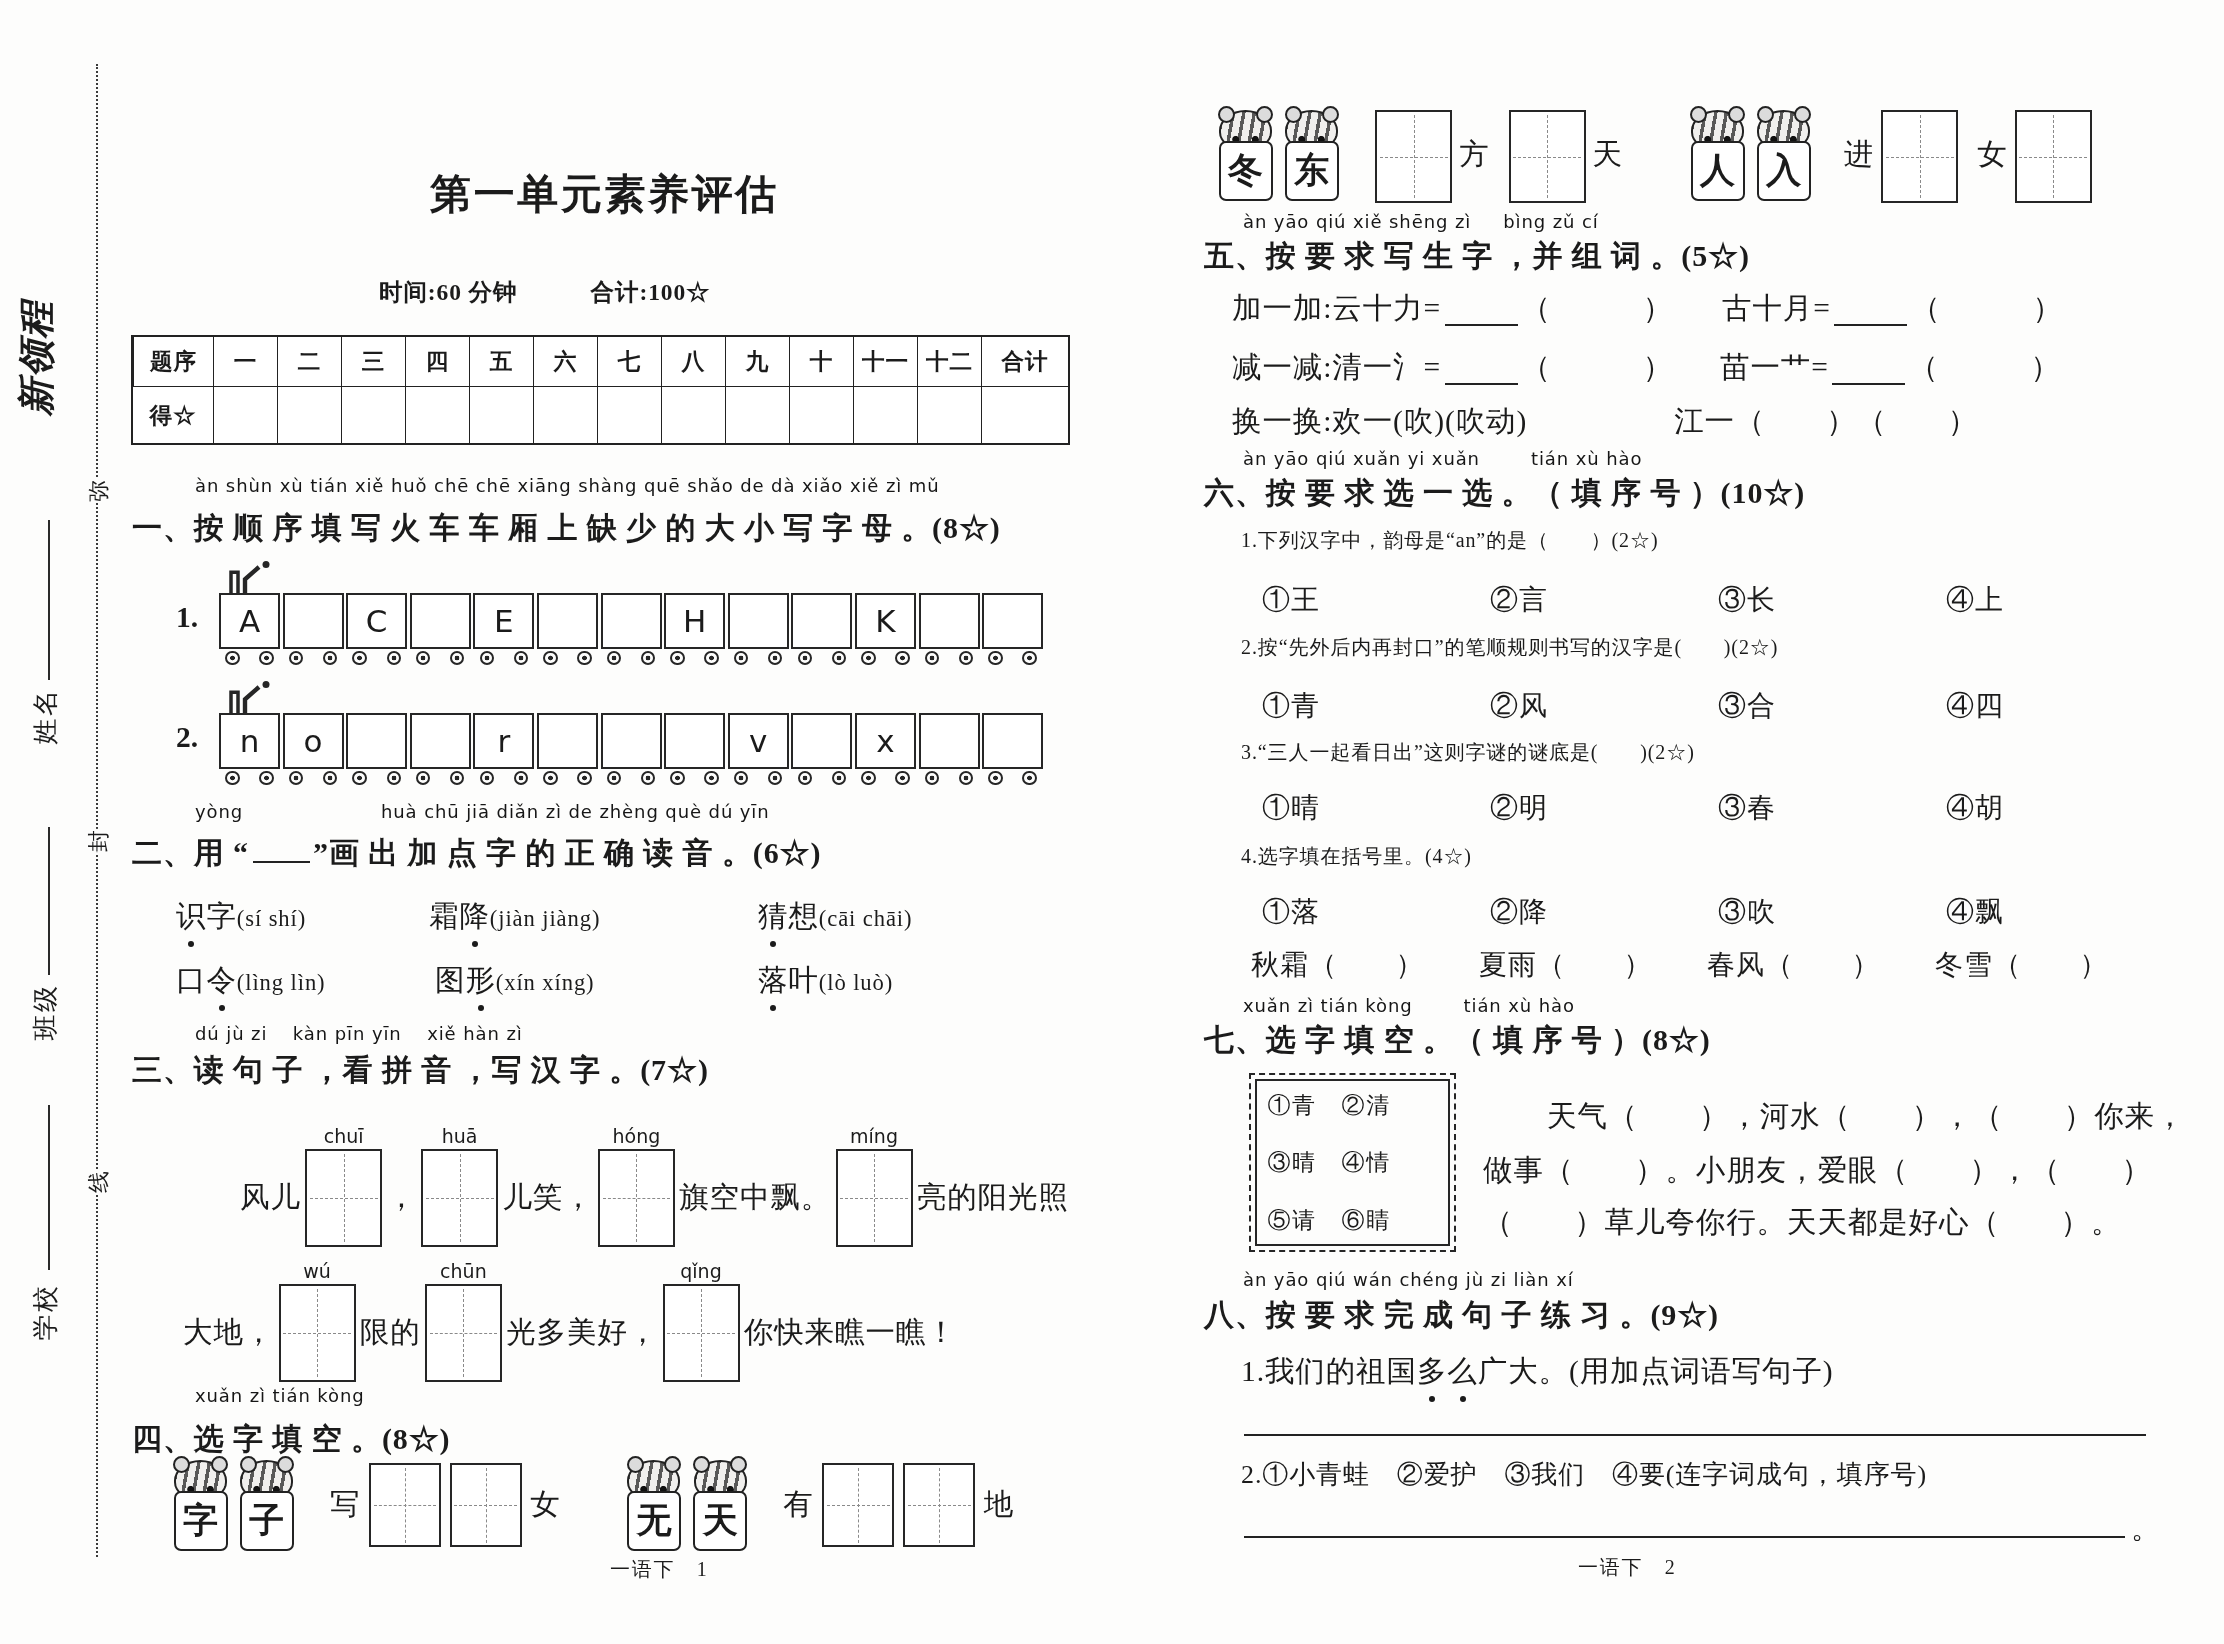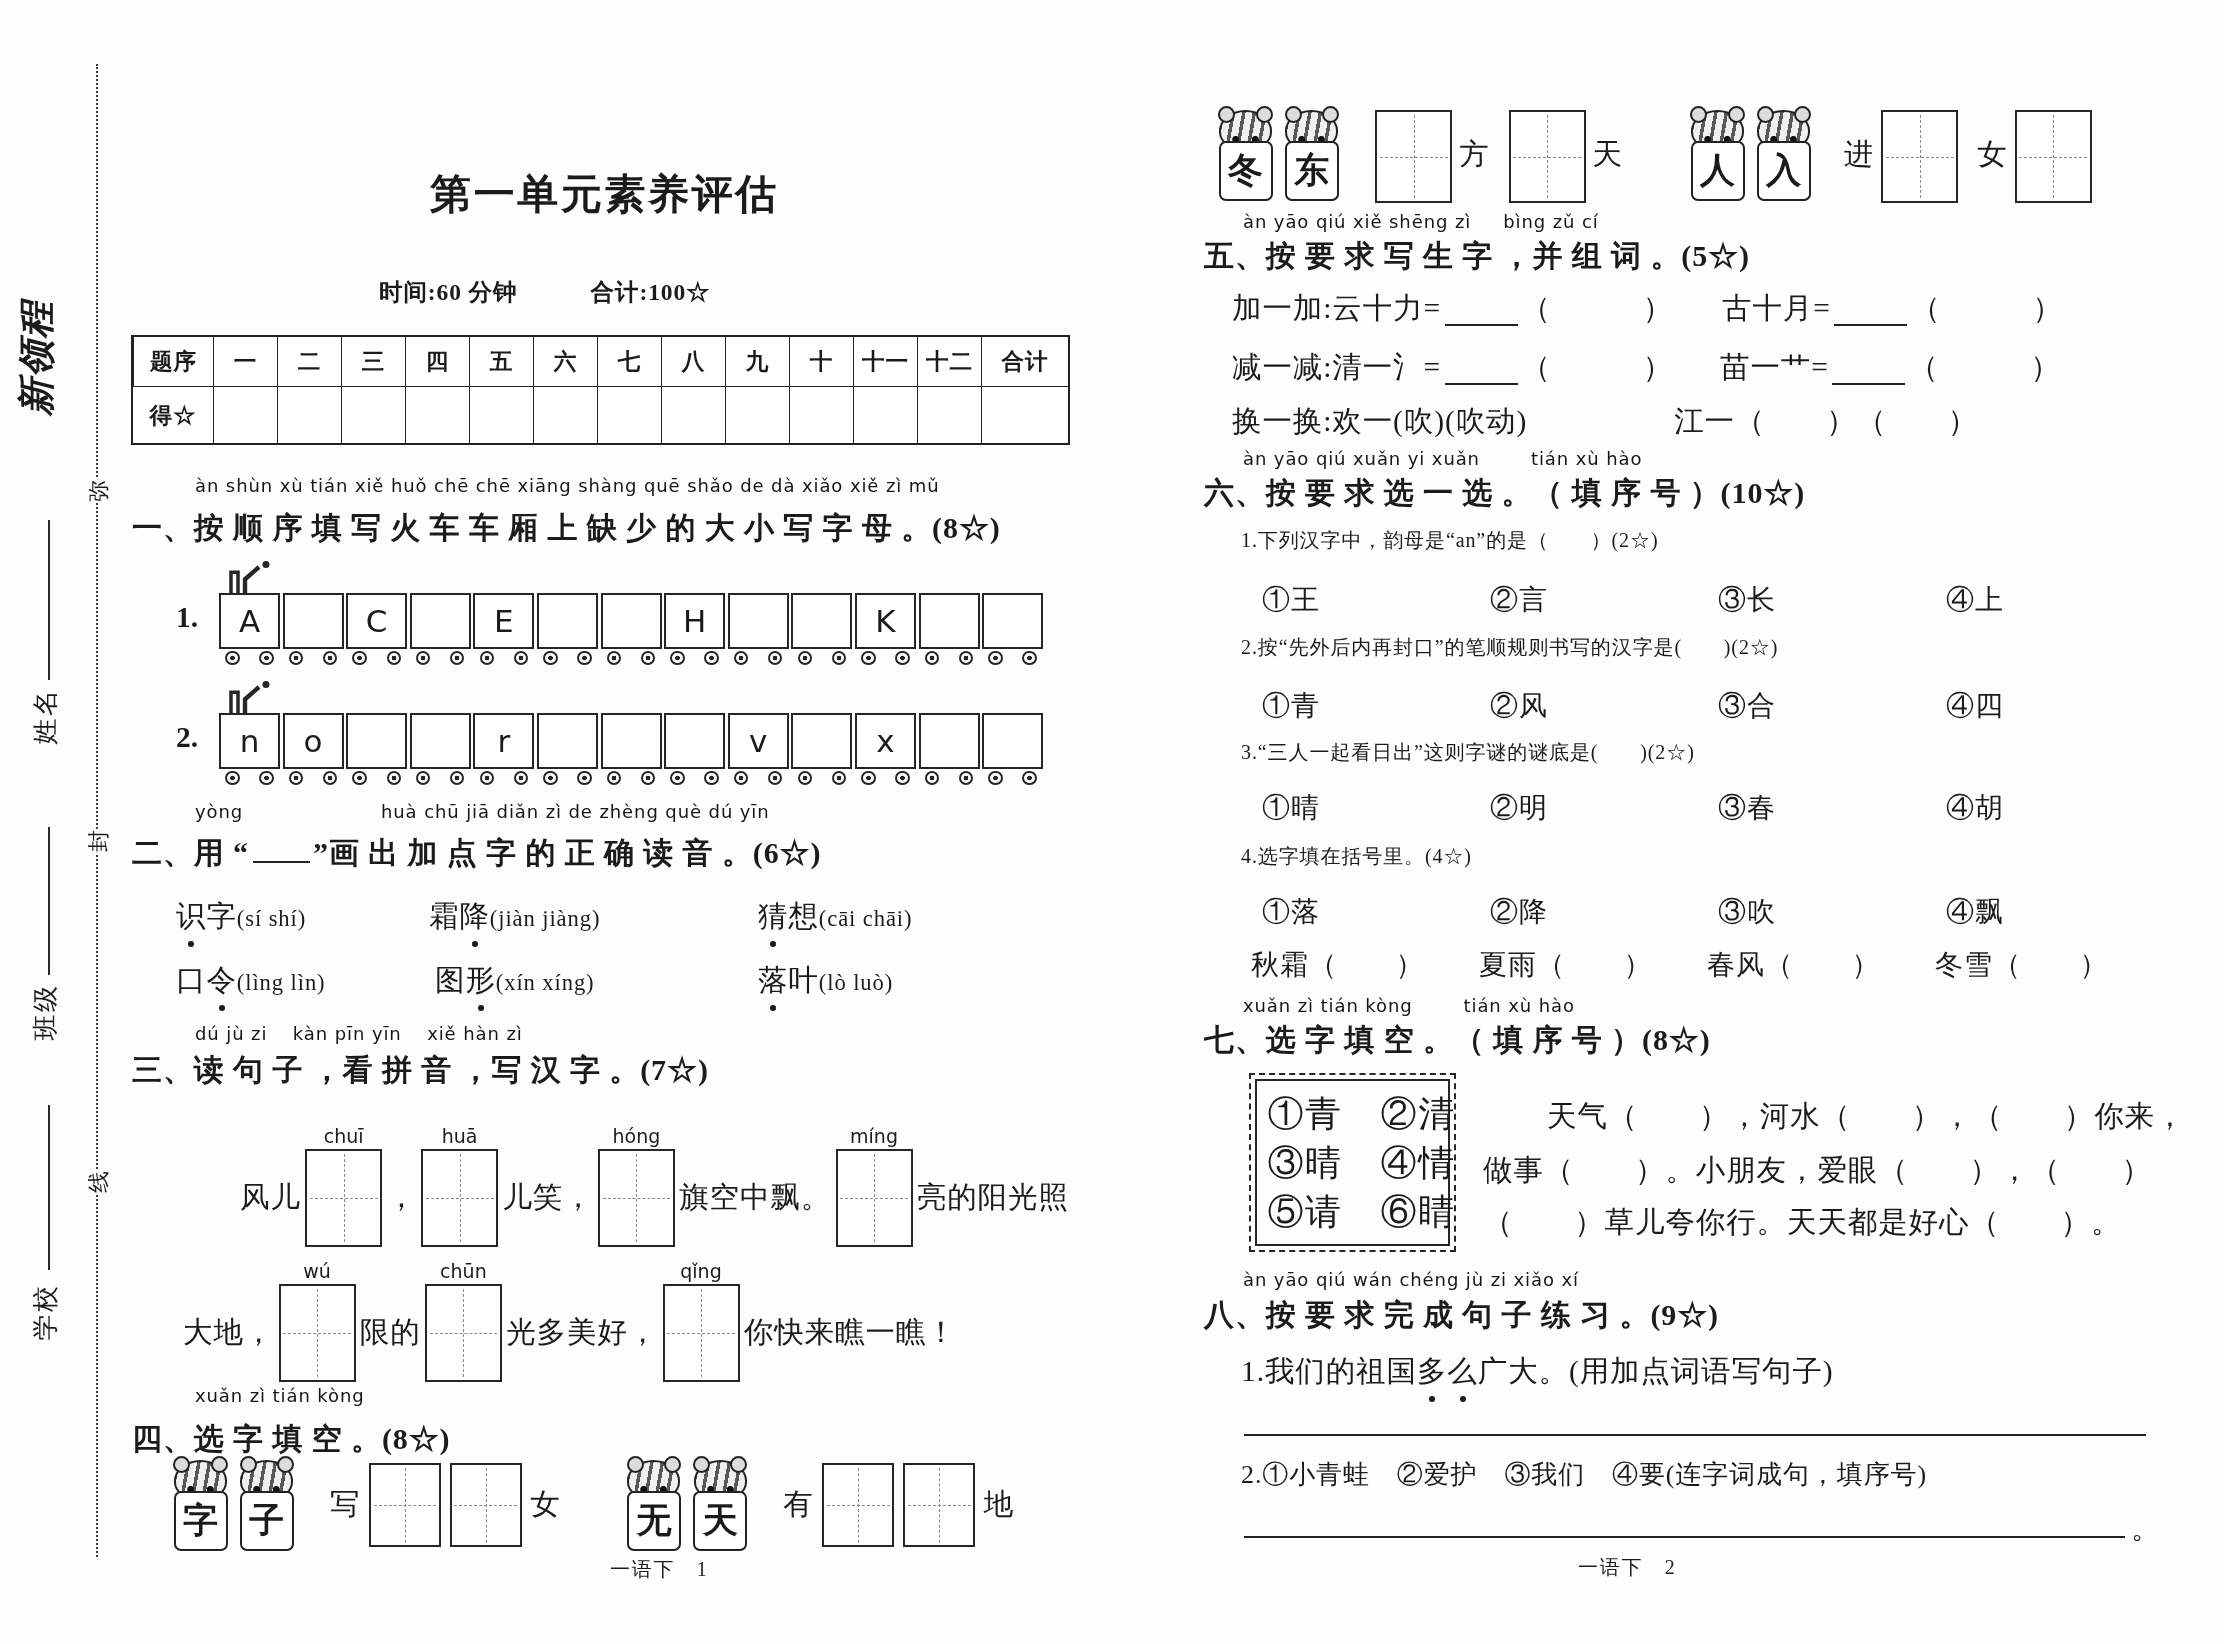--- a/index.html
+++ b/index.html
@@ -79,21 +79,21 @@
   .tcard{position:relative;z-index:2;width:50px;height:56px;border:2.6px solid #222;border-radius:7px;
          background:#fff;display:flex;align-items:center;justify-content:center;
          font-size:35px;font-weight:600;}
 
   .blank{display:inline-block;width:73px;border-bottom:2.6px solid #222;height:31px;margin:0 3.5px;flex:0 0 auto;}
   .ansline{position:absolute;border-top:2.6px solid #222;}
 
   .choicebox{position:absolute;left:1255px;top:1079px;width:170px;height:146px;
              border:2.6px solid #262626;outline:2.6px dashed #262626;outline-offset:4.3px;
              padding:8.7px 10.4px;display:flex;flex-direction:column;justify-content:space-between;}
-  .choicebox .row{font-size:36px;letter-spacing:1.7px;white-space:nowrap;}
+  .choicebox .row{font-size:23px;letter-spacing:1.7px;white-space:nowrap;}
 
   .optrow{position:absolute;display:flex;}
   .optrow span{width:228px;font-size:28px;letter-spacing:0.9px;white-space:nowrap;}
   .period{font-size:29px;}
 </style>
 </head>
 <body>
 
 <div class="canvas">
 
@@ -514,21 +514,21 @@
 
     <div class="row zh"><span>①青　②清</span></div>
         <div class="row zh"><span>③晴　④情</span></div>
         <div class="row zh"><span>⑤请　⑥睛</span></div>
       </div>
 
     <div class="abs body-text zh" style="left:1547px;top:1097px;font-size:29.5px">天气（　　），河水（　　），（　　）你来，</div>
     <div class="abs body-text zh" style="left:1483px;top:1151px;font-size:29.5px">做事（　　）。小朋友，爱眼（　　），（　　）</div>
     <div class="abs body-text zh" style="left:1483px;top:1203px;font-size:29.5px">（　　）草儿夸你行。天天都是好心（　　）。</div>
 
-    <div class="abs py" style="left:1243px;top:1269px">àn yāo qiú wán chéng  jù   zi  xiǎo  xí</div>
+    <div class="abs py" style="left:1243px;top:1269px">àn yāo qiú wán chéng  jù   zi  liàn  xí</div>
     <div class="abs heading zh" style="left:1204px;top:1295px">八、按 要 求 完 成 句 子 练 习 。(9☆)</div>
 
     <div class="abs body-text zh" style="left:1241px;top:1352px;font-size:29.5px">
       <span>1.我们的祖国</span><span class="dotchar">多</span><span class="dotchar">么</span><span>广大。(用加点词语写句子)</span>
     </div>
     <div class="ansline" style="left:1244px;top:1434px;width:902px"></div>
 
     <div class="abs body-text zh" style="left:1241px;top:1457px;font-size:26px">2.①小青蛙　②爱护　③我们　④要(连字词成句，填序号)</div>
     <span class="abs period zh" style="left:2131px;top:1509px">。</span>
     <div class="ansline" style="left:1244px;top:1536px;width:881px"></div>

